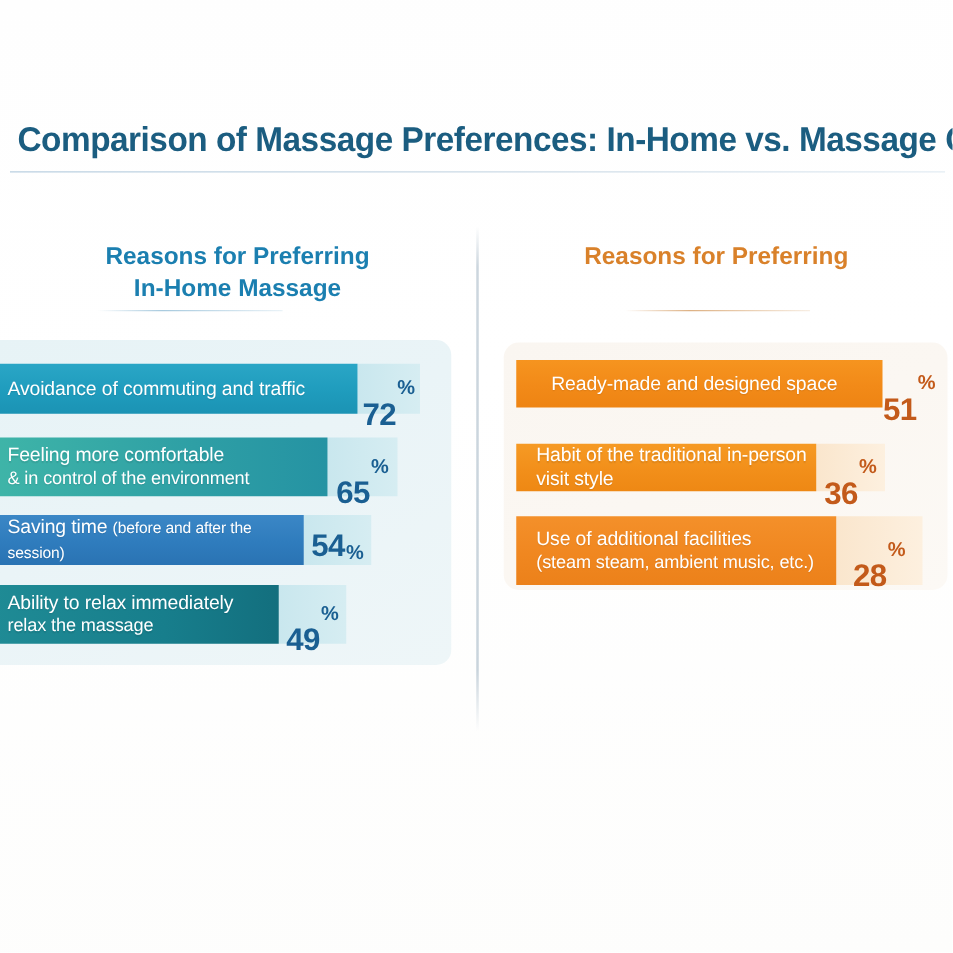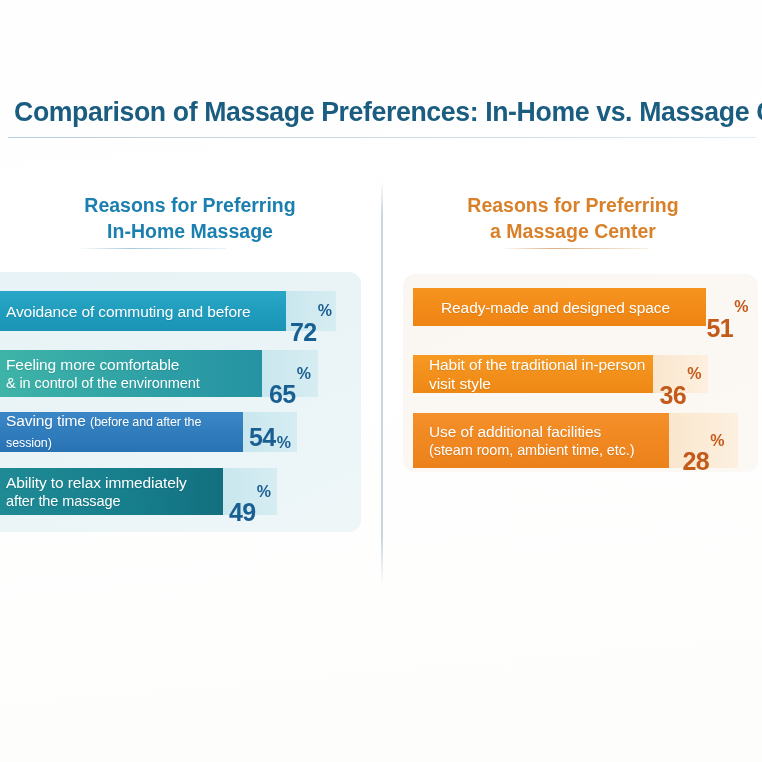--- a/index.html
+++ b/index.html
@@ -202,33 +202,32 @@
   </div>
 
   <div class="col-head left">
     <div>Reasons for Preferring</div>
     <div>In-Home Massage</div>
   </div>
   <div class="head-rule left"></div>
 
   <div class="col-head right">
     <div>Reasons for Preferring</div>
-    <div>a Massage Center</div>
   </div>
   <div class="head-rule right"></div>
 
   <div class="divider"></div>
 
   <div class="panel left"></div>
   <div class="panel right"></div>
 
   <div class="row" style="left:-6px; top:291px; width:342px; height:40px;">
     <div class="bar fill-1" style="width:292px; padding-left:12px;">
       <div class="bar-label">
-        <span>Avoidance of commuting and before</span>
+        <span>Avoidance of commuting and traffic</span>
       </div>
     </div>
     <div class="value-chip left-chip" style="width:50px;">
       <span class="num">72</span>
         <span class="pct">%</span>
     </div>
   </div>
 
   <div class="row" style="left:-6px; top:350px; width:324px; height:47px;">
     <div class="bar fill-2" style="width:268px; padding-left:12px;">
@@ -252,21 +251,21 @@
     <div class="value-chip left-chip" style="width:54px;align-items:flex-end;">
       <span class="num">54</span>
         <span class="pct">%</span>
     </div>
   </div>
 
   <div class="row" style="left:-6px; top:468px; width:283px; height:47px;">
     <div class="bar fill-4" style="width:229px; padding-left:12px;">
       <div class="bar-label">
         <span>Ability to relax immediately</span>
-        <span class="line2">after the massage</span>
+        <span class="line2">relax the massage</span>
       </div>
     </div>
     <div class="value-chip left-chip" style="width:54px;">
       <span class="num">49</span>
         <span class="pct">%</span>
     </div>
   </div>
 
   <div class="row" style="left:413px; top:288px; width:336px; height:38px;">
     <div class="bar fill-o1" style="width:293px; padding-left:28px;">
@@ -289,21 +288,21 @@
     <div class="value-chip right-chip" style="width:55px;">
       <span class="num">36</span>
         <span class="pct">%</span>
     </div>
   </div>
 
   <div class="row" style="left:413px; top:413px; width:325px; height:55px;">
     <div class="bar fill-o3" style="width:256px; padding-left:16px;">
       <div class="bar-label">
         <span>Use of additional facilities</span>
-        <span class="line2">(steam room, ambient time, etc.)</span>
+        <span class="line2">(steam steam, ambient music, etc.)</span>
       </div>
     </div>
     <div class="value-chip right-chip" style="width:69px;">
       <span class="num">28</span>
         <span class="pct">%</span>
     </div>
   </div>
 
 </div>
 

